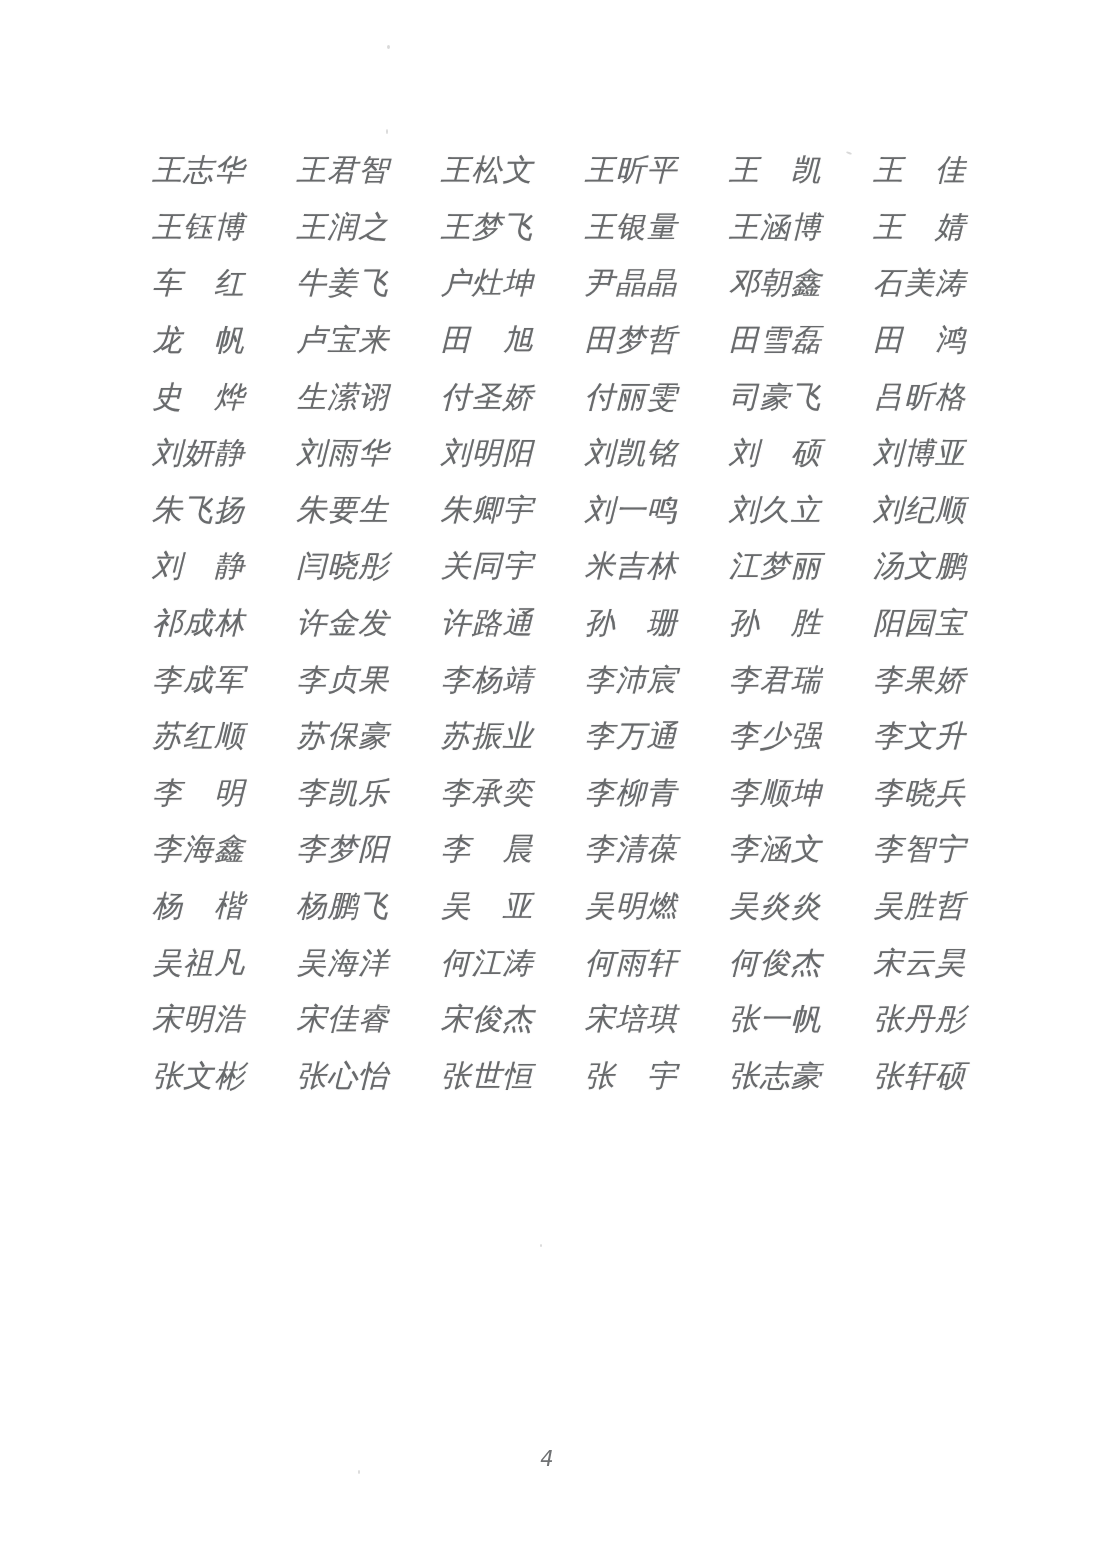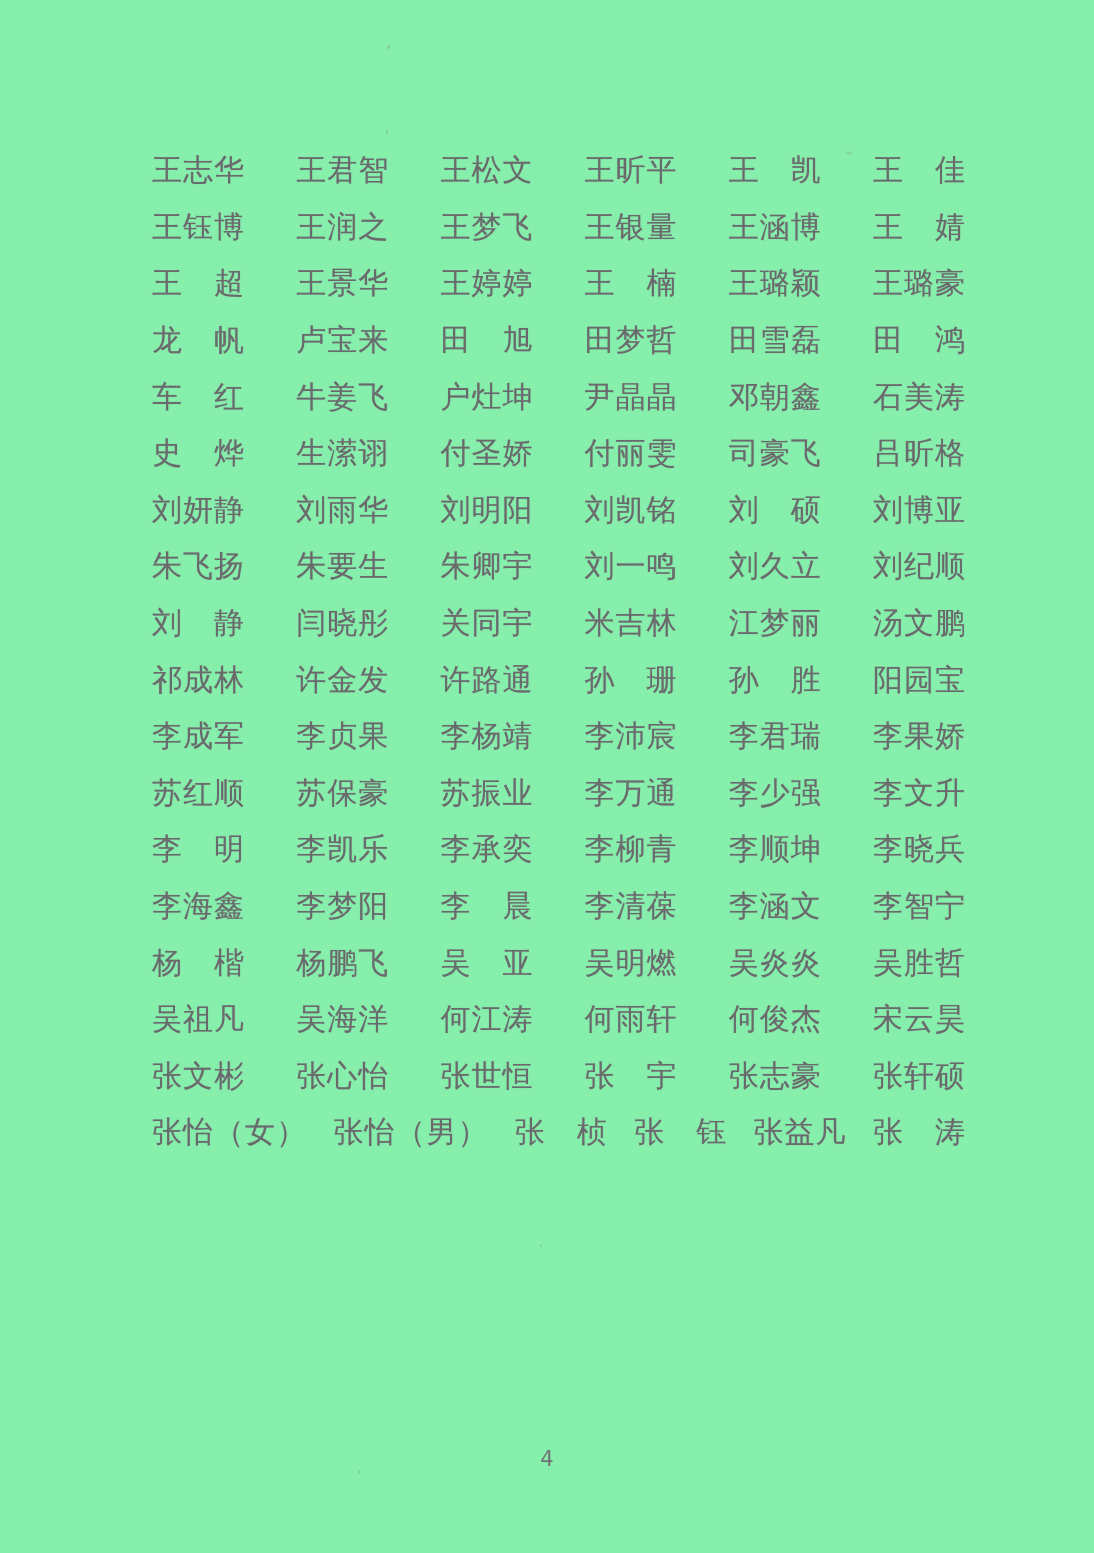--- a/index.html
+++ b/index.html
@@ -5,23 +5,24 @@
   html, body {
     margin: 0;
     padding: 0;
     background: #e8e8e8;
   }
   .page {
     position: relative;
     width: 1094px;
     height: 1553px;
     margin: 0 auto;
-    background: #86efac;
+    background: #ffffff;
     overflow: hidden;
     font-family: "Liberation Serif", "DejaVu Serif", serif;
+    font-style: italic;
   }
   
   .noise {
     position: absolute;
     width: 2px;
     height: 2px;
     border-radius: 50%;
     background: rgba(120,120,120,0.28);
   }
   .noise.n1 { left: 387px; top: 45px; width: 3px; height: 4px; }
@@ -84,44 +85,36 @@
       </div>
       <div class="name-row">
         <span class="name-cell">王钰博</span>
         <span class="name-cell">王润之</span>
         <span class="name-cell">王梦飞</span>
         <span class="name-cell">王银量</span>
         <span class="name-cell">王涵博</span>
         <span class="name-cell">王　婧</span>
       </div>
       <div class="name-row">
-        <span class="name-cell">王　超</span>
-        <span class="name-cell">王景华</span>
-        <span class="name-cell">王婷婷</span>
-        <span class="name-cell">王　楠</span>
-        <span class="name-cell">王璐颖</span>
-        <span class="name-cell">王璐豪</span>
+        <span class="name-cell">车　红</span>
+        <span class="name-cell">牛姜飞</span>
+        <span class="name-cell">户灶坤</span>
+        <span class="name-cell">尹晶晶</span>
+        <span class="name-cell">邓朝鑫</span>
+        <span class="name-cell">石美涛</span>
       </div>
       <div class="name-row">
         <span class="name-cell">龙　帆</span>
         <span class="name-cell">卢宝来</span>
         <span class="name-cell">田　旭</span>
         <span class="name-cell">田梦哲</span>
         <span class="name-cell">田雪磊</span>
         <span class="name-cell">田　鸿</span>
       </div>
       <div class="name-row">
-        <span class="name-cell">车　红</span>
-        <span class="name-cell">牛姜飞</span>
-        <span class="name-cell">户灶坤</span>
-        <span class="name-cell">尹晶晶</span>
-        <span class="name-cell">邓朝鑫</span>
-        <span class="name-cell">石美涛</span>
-      </div>
-      <div class="name-row">
         <span class="name-cell">史　烨</span>
         <span class="name-cell">生潆诩</span>
         <span class="name-cell">付圣娇</span>
         <span class="name-cell">付丽雯</span>
         <span class="name-cell">司豪飞</span>
         <span class="name-cell">吕昕格</span>
       </div>
       <div class="name-row">
         <span class="name-cell">刘妍静</span>
         <span class="name-cell">刘雨华</span>
@@ -196,31 +189,31 @@
       </div>
       <div class="name-row">
         <span class="name-cell">吴祖凡</span>
         <span class="name-cell">吴海洋</span>
         <span class="name-cell">何江涛</span>
         <span class="name-cell">何雨轩</span>
         <span class="name-cell">何俊杰</span>
         <span class="name-cell">宋云昊</span>
       </div>
       <div class="name-row">
+        <span class="name-cell">宋明浩</span>
+        <span class="name-cell">宋佳睿</span>
+        <span class="name-cell">宋俊杰</span>
+        <span class="name-cell">宋培琪</span>
+        <span class="name-cell">张一帆</span>
+        <span class="name-cell">张丹彤</span>
+      </div>
+      <div class="name-row">
         <span class="name-cell">张文彬</span>
         <span class="name-cell">张心怡</span>
         <span class="name-cell">张世恒</span>
         <span class="name-cell">张　宇</span>
         <span class="name-cell">张志豪</span>
         <span class="name-cell">张轩硕</span>
       </div>
-      <div class="name-row">
-        <span class="name-cell">张怡（女）</span>
-        <span class="name-cell">张怡（男）</span>
-        <span class="name-cell">张　桢</span>
-        <span class="name-cell">张　钰</span>
-        <span class="name-cell">张益凡</span>
-        <span class="name-cell">张　涛</span>
-      </div>
     </div>
 
   <div class="page-number">4</div>
 </div>
 
 </body></html>

